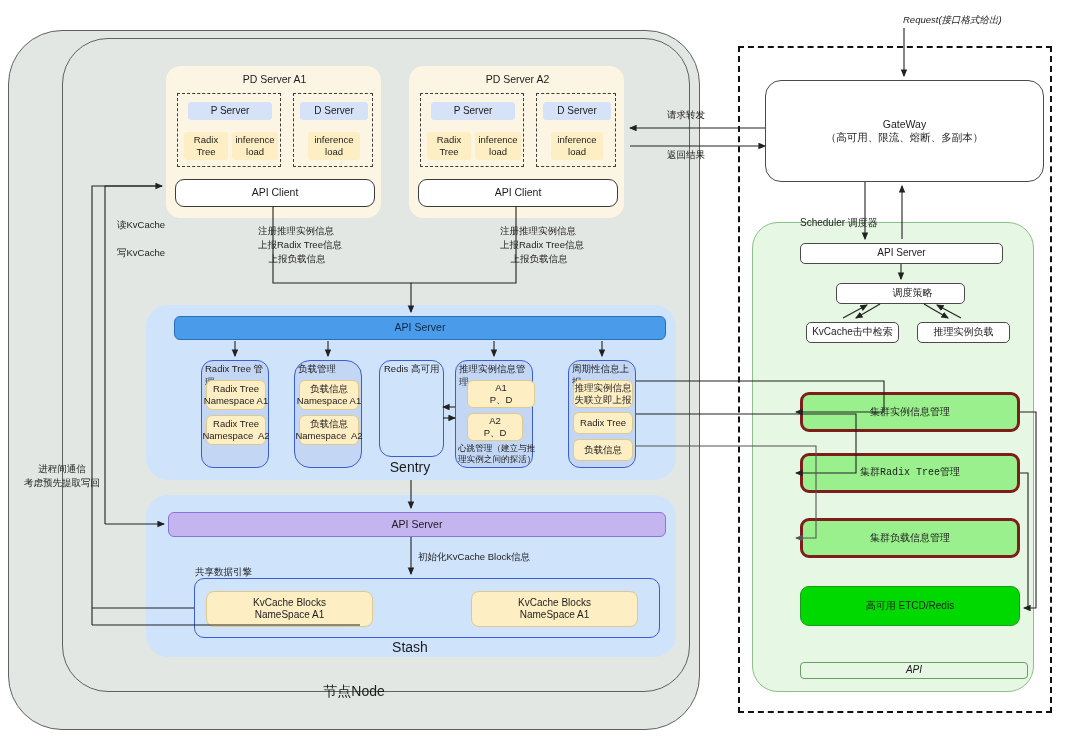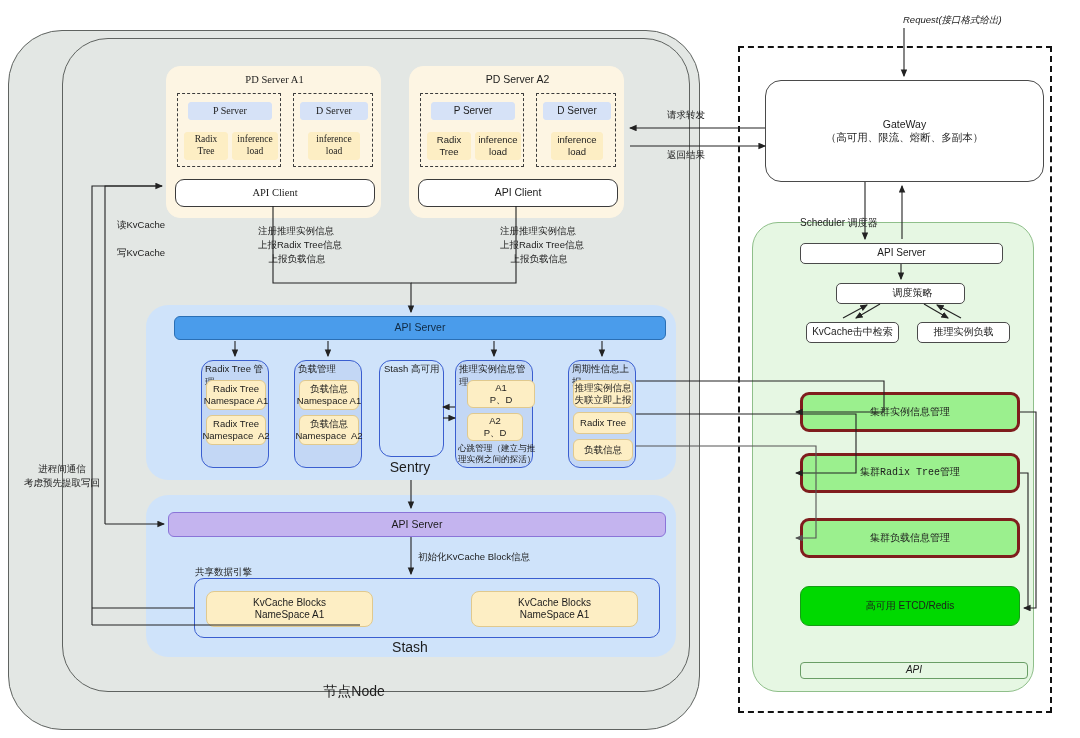--- a/index.html
+++ b/index.html
@@ -49,21 +49,21 @@
 </style>
 </head>
 <body>
 
 <div id="stage">
 
   <div class="abs node-outer" style="left:8px;top:30px;width:692px;height:700px;"></div>
   <div class="abs node-inner" style="left:62px;top:38px;width:628px;height:654px;"></div>
   <div class="abs ctr sub-label" style="left:8px;top:680px;width:692px;height:24px;">节点Node</div>
 
-  <div class="abs pd-card" style="left:166px;top:66px;width:215px;height:152px;font-family:Liberation Serif, serif;">
+  <div class="abs pd-card" style="left:166px;top:66px;width:215px;height:152px;">
     <div class="abs ctr pd-title" style="left:0;top:6px;width:215px;height:14px;">PD Server A1</div>
 
     <div class="abs dash-box" style="left:10px;top:26px;width:104px;height:74px;">
       <div class="abs ctr blue-chip" style="left:10px;top:8px;width:84px;height:18px;">P Server</div>
       <div class="abs ctr yellow-chip" style="left:6px;top:38px;width:44px;height:28px;white-space:pre;"><span>Radix
 Tree</span></div>
       <div class="abs ctr yellow-chip" style="left:54px;top:38px;width:46px;height:28px;white-space:pre;"><span>inference
 load</span></div>
     </div>
 
@@ -108,30 +108,30 @@
   <div class="abs ctr sub-label" style="left:340px;top:458px;width:140px;height:20px;">Sentry</div>
 
   <div class="abs grp-blue" style="left:201px;top:360px;width:68px;height:108px;">
     <div class="abs grp-title" style="left:3px;top:2px;">Radix Tree 管理</div>
     <div class="abs ctr ybox" style="left:4px;top:19px;width:60px;height:30px;white-space:pre;"><span>Radix Tree
 Namespace A1</span></div>
     <div class="abs ctr ybox" style="left:4px;top:54px;width:60px;height:30px;white-space:pre;"><span>Radix Tree
 Namespace  A2</span></div>
   </div>
 
-  <div class="abs grp-blue" style="left:294px;top:360px;width:68px;height:108px;">
+  <div class="abs grp-blue" style="left:294px;top:360px;width:68px;height:108px;border-radius:16px;">
     <div class="abs grp-title" style="left:3px;top:2px;">负载管理</div>
     <div class="abs ctr ybox" style="left:4px;top:19px;width:60px;height:30px;white-space:pre;"><span>负载信息
 Namespace A1</span></div>
     <div class="abs ctr ybox" style="left:4px;top:54px;width:60px;height:30px;white-space:pre;"><span>负载信息
 Namespace  A2</span></div>
   </div>
 
   <div class="abs grp-plain" style="left:379px;top:360px;width:65px;height:97px;">
-    <div class="abs grp-title" style="left:4px;top:2px;">Stash 高可用</div>
+    <div class="abs grp-title" style="left:4px;top:2px;">Redis 高可用</div>
   </div>
 
   <div class="abs grp-blue" style="left:455px;top:360px;width:78px;height:108px;">
     <div class="abs grp-title" style="left:3px;top:2px;">推理实例信息管理</div>
     <div class="abs ctr ybox" style="left:11px;top:19px;width:68px;height:28px;white-space:pre;"><span>A1
 P、D</span></div>
     <div class="abs ctr ybox" style="left:11px;top:52px;width:56px;height:28px;white-space:pre;"><span>A2
 P、D</span></div>
     <div class="abs note" style="left:2px;top:82px;font-size:8.6px;line-height:1.25;">心跳管理（建立与推
 理实例之间的探活）</div>

